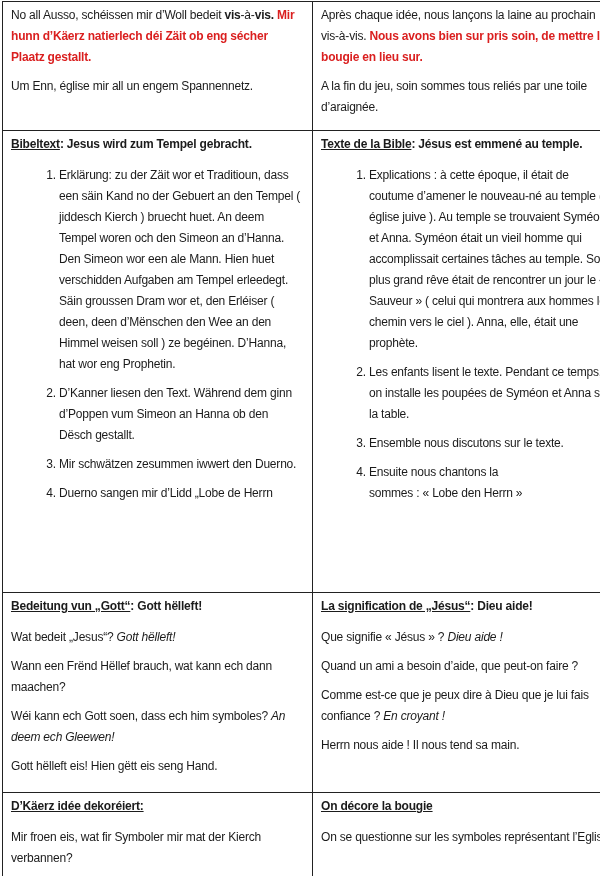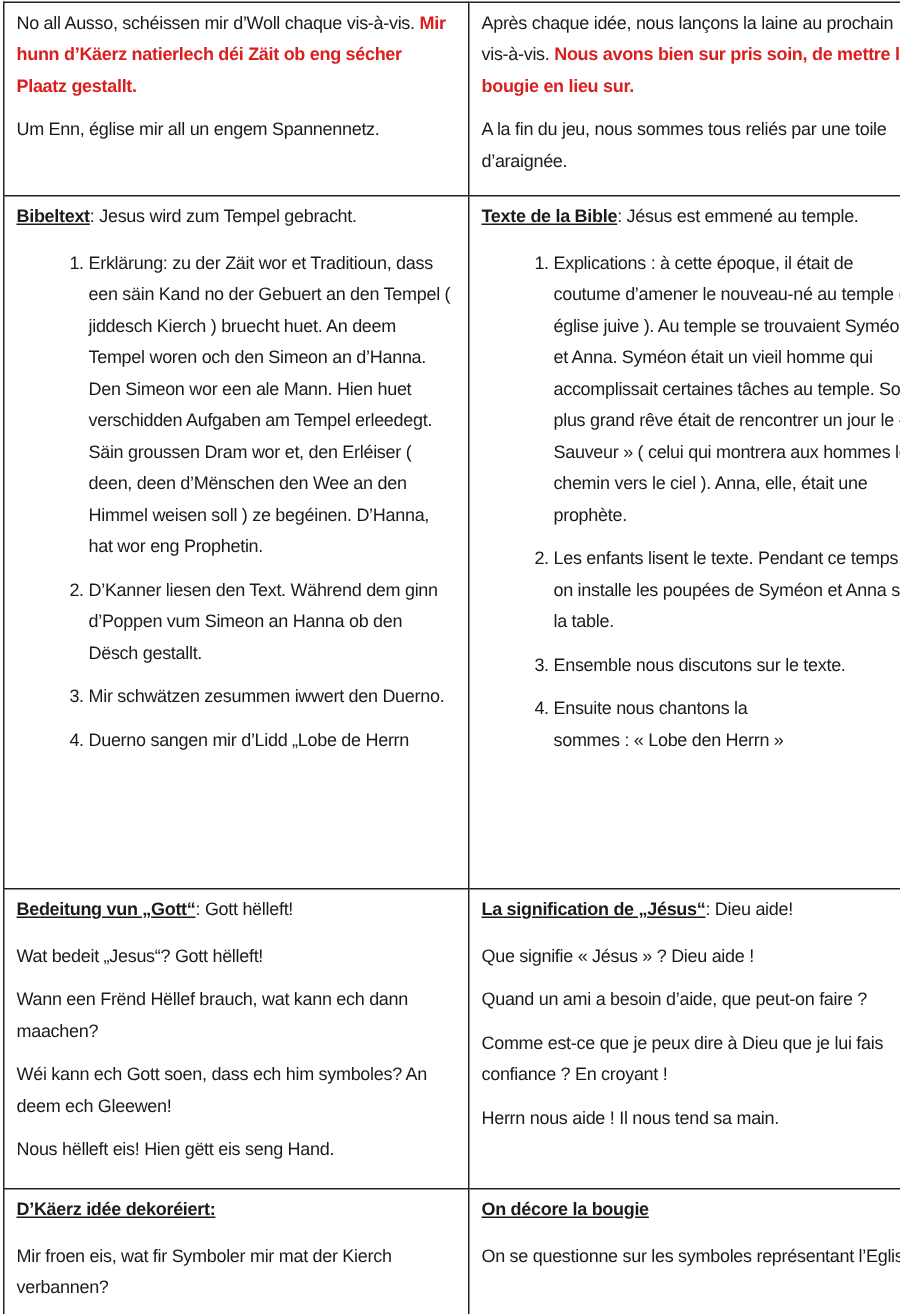--- a/index.html
+++ b/index.html
@@ -31,39 +31,39 @@
     overflow:hidden;
   }
   tr.r1{height:124px;}
   tr.r2{height:462px;}
   tr.r3{height:200px;}
   tr.r4{height:86px;}
   p{margin:0 0 8px 0;white-space:pre-wrap;}
   p.heading{margin:0 0 10px 0;}
   ol{margin:0;padding-left:48px;}
   li{margin:0 0 8px 0;white-space:pre-wrap;}
-  .seg-b{font-weight:normal;}
-  .seg-i{margin-top:23px;}
+  .seg-b{font-weight:bold;}
+  .seg-i{font-style:italic;margin-top:23px;}
   .seg-bu{font-weight:bold;text-decoration:underline;}
   .seg-rb{font-weight:bold;color:var(--red);}
 </style>
 </head>
 <body>
 
 <div class="doc">
   <table class="lesson">
     <tbody>
       <tr class="r1">
         <td>
-            <p><span>No all Ausso, schéissen mir d’Woll chaque </span><span class="seg-b">vis</span><span>-à-</span><span class="seg-b">vis</span><span class="seg-b">. </span><span class="seg-rb">Mir hunn d’Käerz natierlech déi Zäit ob eng sécher Plaatz gestallt.</span></p>
+            <p><span>No all Ausso, schéissen mir d’Woll bedeit </span><span class="seg-b">vis</span><span>-à-</span><span class="seg-b">vis</span><span class="seg-b">. </span><span class="seg-rb">Mir hunn d’Käerz natierlech déi Zäit ob eng sécher Plaatz gestallt.</span></p>
             <p><span>Um Enn, église mir all un engem Spannennetz.</span></p>
           </td>
         <td>
             <p><span>Après chaque idée, nous lançons la laine au prochain vis-à-vis. </span><span class="seg-rb">Nous avons bien sur pris soin, de mettre la bougie en lieu sur.</span></p>
-            <p><span>A la fin du jeu, nous sommes tous reliés par une toile d’araignée.</span></p>
+            <p><span>A la fin du jeu, soin sommes tous reliés par une toile d’araignée.</span></p>
           </td>
       </tr>
       <tr class="r2">
         <td>
             <p class="heading"><span class="seg-bu">Bibeltext</span><span class="seg-b">: Jesus wird zum Tempel gebracht.</span></p>
             <ol>
               <li><span>Erklärung: zu der Zäit wor et Traditioun, dass een säin Kand no der Gebuert an den Tempel ( jiddesch Kierch ) bruecht huet. An deem Tempel woren och den Simeon an d’Hanna. Den Simeon wor een ale Mann. Hien huet verschidden Aufgaben am Tempel erleedegt. Säin groussen Dram wor et, den Erléiser ( deen, deen d’Mënschen den Wee an den Himmel weisen soll ) ze begéinen. D’Hanna, hat wor eng Prophetin.</span></li>
               <li><span>D’Kanner liesen den Text. Während dem ginn d’Poppen vum Simeon an Hanna ob den Dësch gestallt.</span></li>
               <li><span>Mir schwätzen zesummen iwwert den Duerno.</span></li>
               <li><span>Duerno sangen mir d’Lidd „Lobe de Herrn</span></li>
@@ -79,21 +79,21 @@
 sommes : « Lobe den Herrn »</span></li>
             </ol>
           </td>
       </tr>
       <tr class="r3">
         <td>
             <p class="heading"><span class="seg-bu">Bedeitung vun „Gott“</span><span class="seg-b">: Gott hëlleft!</span></p>
             <p><span>Wat bedeit „Jesus“? </span><span class="seg-i">Gott hëlleft!</span></p>
             <p><span>Wann een Frënd Hëllef brauch, wat kann ech dann maachen?</span></p>
             <p><span>Wéi kann ech Gott soen, dass ech him symboles? </span><span class="seg-i">An deem ech Gleewen!</span></p>
-            <p><span>Nous hëlleft eis! Hien gëtt eis seng Hand.</span></p>
+            <p><span>Gott hëlleft eis! Hien gëtt eis seng Hand.</span></p>
           </td>
         <td>
             <p class="heading"><span class="seg-bu">La signification de „Jésus“</span><span class="seg-b">: Dieu aide!</span></p>
             <p><span>Que signifie « Jésus » ? </span><span class="seg-i">Dieu aide !</span></p>
             <p><span>Quand un ami a besoin d’aide, que peut-on faire ?</span></p>
             <p><span>Comme est-ce que je peux dire à Dieu que je lui fais confiance ? </span><span class="seg-i">En croyant !</span></p>
             <p><span>Herrn nous aide ! Il nous tend sa main.</span></p>
           </td>
       </tr>
       <tr class="r4">

